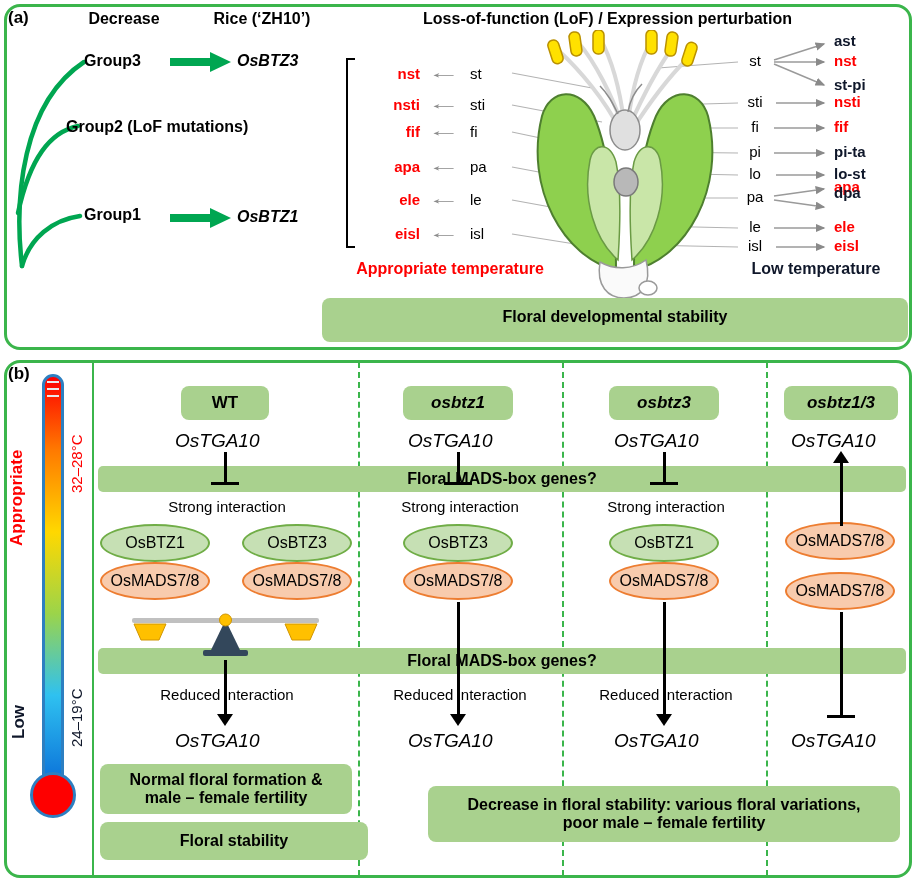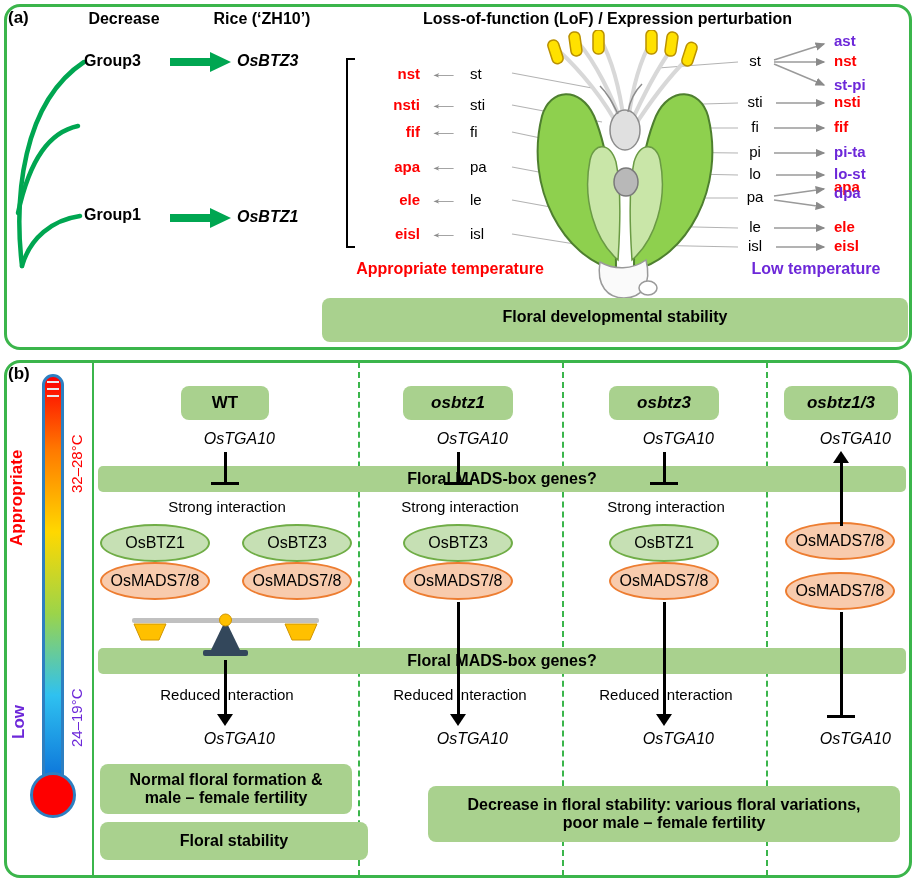--- a/index.html
+++ b/index.html
@@ -3,21 +3,21 @@
 <meta charset="utf-8">
 <style>
 *{margin:0;padding:0;box-sizing:border-box}
 body{background:#fff}
 #canvas{position:relative;width:920px;height:884px;font-family:"Liberation Sans",sans-serif;color:#000;background:#fff;overflow:hidden}
 .abs{position:absolute}
 .panel{position:absolute;border:3px solid #3bb54b;border-radius:16px;background:#fff}
 .b{font-weight:bold}
 .i{font-style:italic}
 .red{color:#fe0000}
-.blue{color:#6d28d9}
+.blue{color:#0f172a}
 .c{text-align:center}
 .gbox{position:absolute;background:#a9d18e;border-radius:8px;text-align:center;font-weight:bold;z-index:2}
 .hdr{position:absolute;top:386px;height:34px;line-height:34px;background:#a9d18e;border-radius:8px;text-align:center;font-weight:bold;font-size:17px;z-index:2}
 .oval{position:absolute;width:110px;height:38px;border-radius:50%;display:flex;align-items:center;justify-content:center;font-size:16px;z-index:3}
 .oval.g{background:#c6e0b4;border:2px solid #70ad47}
 .oval.o{background:#f8cbad;border:2px solid #ed7d31}
 .vline{position:absolute;width:3px;background:#000;z-index:5}
 .hbar{position:absolute;height:3px;background:#000;z-index:5}
 .tri-d{position:absolute;width:0;height:0;border-left:8px solid transparent;border-right:8px solid transparent;border-top:12px solid #000;z-index:5}
 .tri-u{position:absolute;width:0;height:0;border-left:8px solid transparent;border-right:8px solid transparent;border-bottom:12px solid #000;z-index:5}
@@ -25,21 +25,21 @@
 .solid{position:absolute;width:0;border-left:2px solid #3bb54b;z-index:1}
 .rot{writing-mode:vertical-rl;transform:rotate(180deg);display:flex;align-items:center;justify-content:center}
 .lbl{position:absolute;z-index:2}
 .lrow{position:absolute;left:360px;display:flex;align-items:center;height:22px;font-size:15px;z-index:2}
 .lrow .m{width:60px;text-align:right;font-weight:bold}
 .lrow .ar{width:48px;text-align:center;color:#8a8a8a;font-size:16px}
 .lrow .ar span{display:inline-block;transform:scaleX(2.1)}
 .lrow .o2{width:44px;padding-left:2px}
 .organ-r{position:absolute;left:741px;width:28px;text-align:center;font-size:15px;z-index:2}
 .mut-r{position:absolute;left:834px;width:76px;font-size:15px;font-weight:bold;z-index:2}
-.tga{position:absolute;width:100px;text-align:right;font-style:italic;font-size:16px;z-index:4}
+.tga{position:absolute;width:100px;text-align:left;font-style:italic;font-size:19px;z-index:4}
 .inter{position:absolute;width:164px;text-align:center;font-size:15px;z-index:6}
 .tick{position:absolute;width:12px;height:2px;background:#e9e9e9;z-index:3}
 </style>
 </head>
 <body>
 
 <div id="canvas">
 
   <div class="panel" style="left:4px;top:4px;width:908px;height:346px"></div>
 
@@ -50,20 +50,21 @@
 
   <svg class="abs" style="left:12px;top:48px;z-index:2" width="95" height="225" viewBox="0 0 95 225">
     <g fill="none" stroke="#00a651" stroke-width="4.5" stroke-linecap="round">
       <path d="M10,218 C2,150 10,55 72,14"></path>
       <path d="M6,165 C18,110 38,84 66,78"></path>
       <path d="M10,218 C18,190 40,172 68,168"></path>
     </g>
   </svg>
 
   <div class="lbl b" style="left:84px;top:52px;font-size:16px">Group3</div>
+  <div class="lbl b" style="left:66px;top:118px;font-size:16px">Group2 (LoF mutations)</div>
   <div class="lbl b" style="left:84px;top:206px;font-size:16px">Group1</div>
 
   <svg class="abs" style="left:170px;top:51px;z-index:2" width="62" height="22" viewBox="0 0 62 22">
     <path d="M0,7 L40,7 L40,1 L61,11 L40,21 L40,15 L0,15 Z" fill="#00a651"></path>
   </svg>
   <svg class="abs" style="left:170px;top:207px;z-index:2" width="62" height="22" viewBox="0 0 62 22">
     <path d="M0,7 L40,7 L40,1 L61,11 L40,21 L40,15 L0,15 Z" fill="#00a651"></path>
   </svg>
 
   <div class="lbl b i" style="left:237px;top:52px;font-size:16px">OsBTZ3</div>

